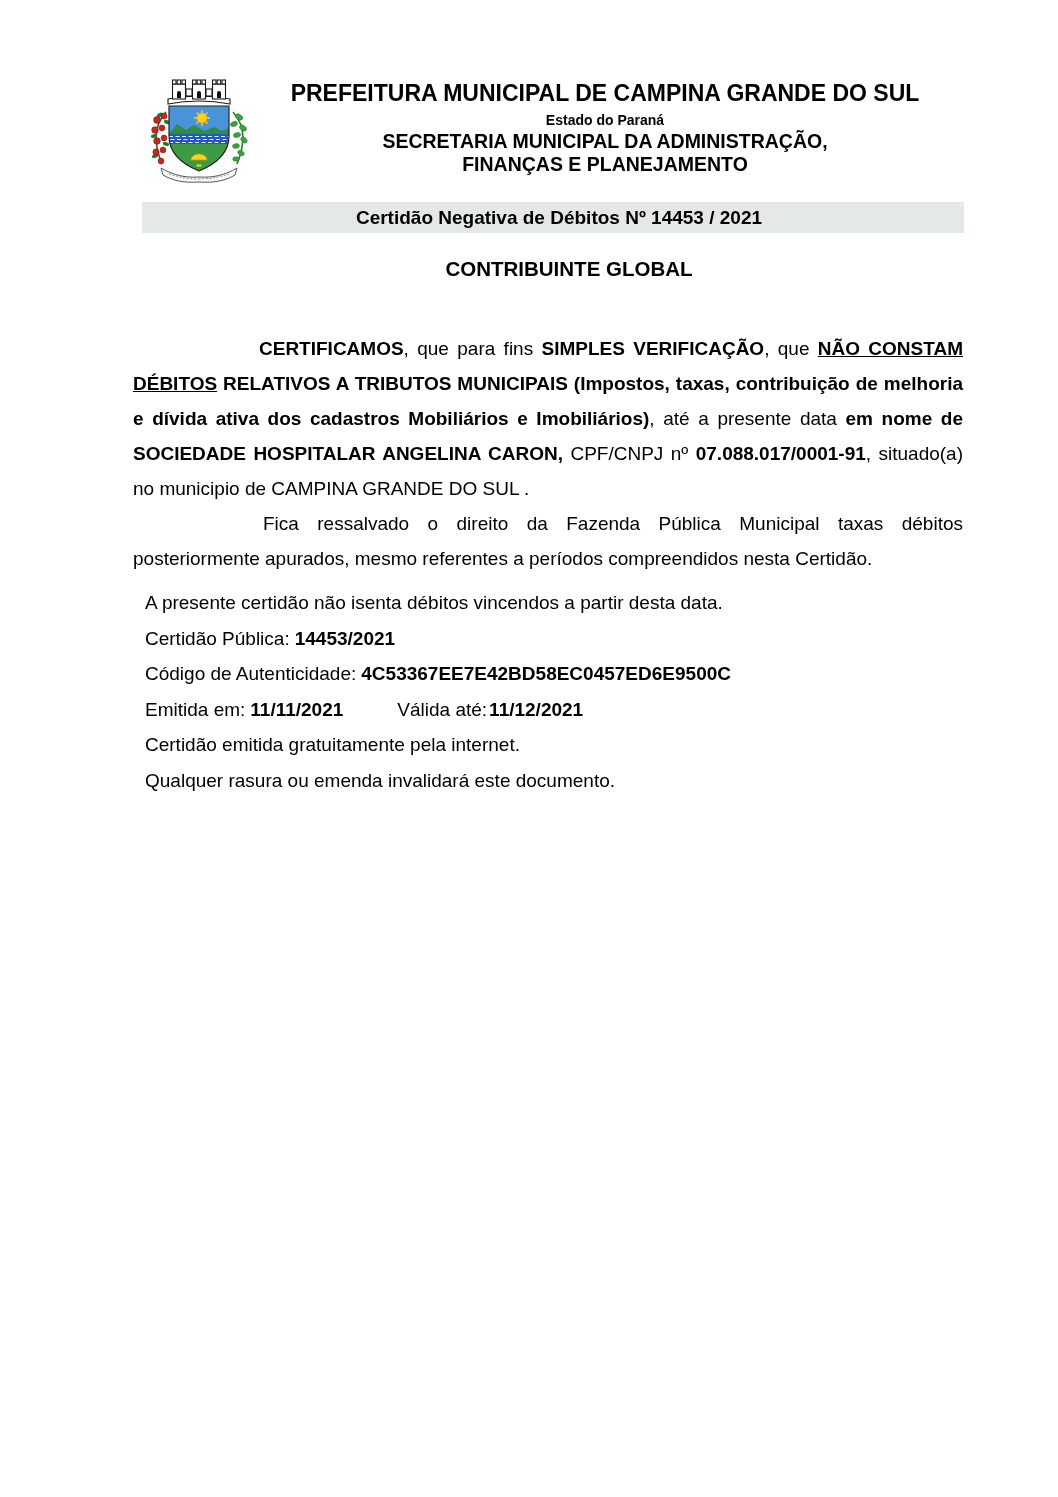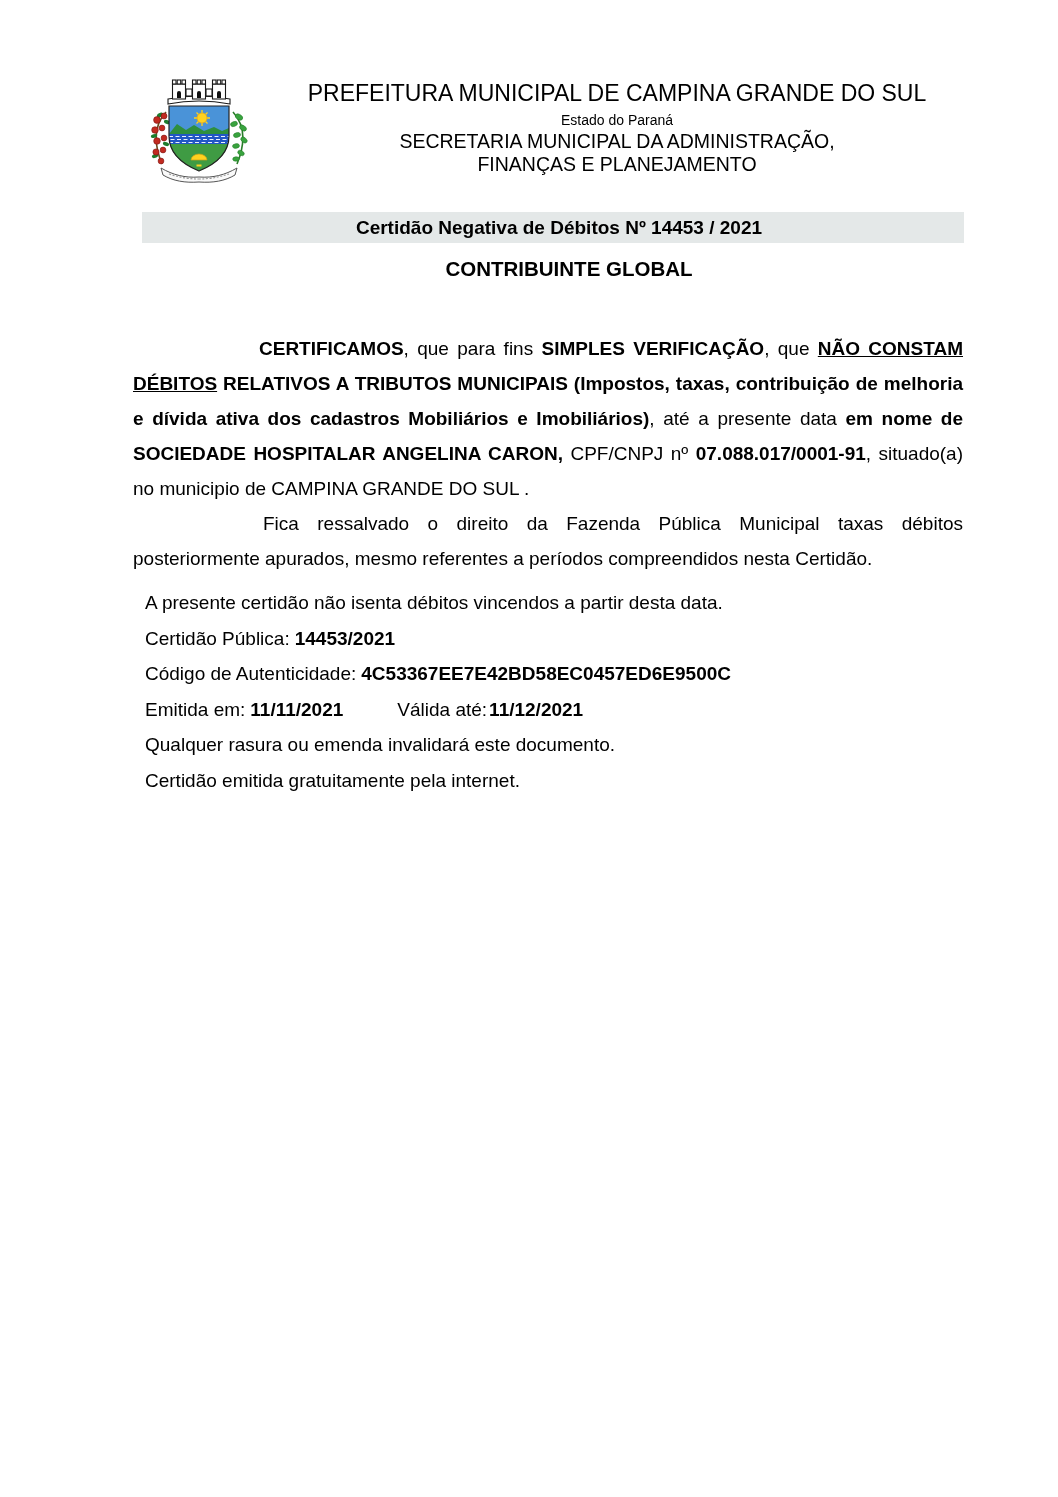--- a/index.html
+++ b/index.html
@@ -8,28 +8,28 @@
     position:relative;
     width:1058px; height:1497px;
     background:#ffffff;
     font-family:"Liberation Sans", sans-serif;
     color:#000;
     overflow:hidden;
   }
   .logo { position:absolute; left:149px; top:76px; width:101px; height:107px; }
   .logo svg { width:100%; height:100%; display:block; }
   .header-text {
-    position:absolute; left:248px; top:80px; width:738px;
-    text-align:center; font-weight:normal;
+    position:absolute; left:236px; top:80px; width:738px;
+    text-align:center; font-weight:bold;
   }
   .header-title { font-size:23px; line-height:27px; }
   .header-state { font-size:14px; line-height:20px; margin-top:3px; }
   .header-secretariat { font-size:19.5px; line-height:23px; }
   .banner {
-    position:absolute; left:142px; top:212px; width:822px; height:31px;
+    position:absolute; left:142px; top:202px; width:822px; height:31px;
     background:#e4e8e8;
     font-weight:bold; font-size:19px; line-height:31px; text-align:center;padding-left:12px;
   }
   .section-title {
     position:absolute; left:158px; top:257px; width:822px;
     text-align:center; font-weight:bold; font-size:20.5px;
   }
   .para {
     position:absolute; left:133px; width:830px;
     font-size:19px; line-height:35px; text-align:justify;
@@ -153,17 +153,17 @@
     <div class="detail-line">A presente certidão não isenta débitos vincendos a partir desta data.</div>
     <div class="detail-line">
       <span>Certidão Pública:</span><b>14453/2021</b>
     </div>
     <div class="detail-line">
       <span>Código de Autenticidade:</span><b>4C53367EE7E42BD58EC0457ED6E9500C</b>
     </div>
     <div class="detail-line">
       <span>Emitida em:</span><b>11/11/2021</b><span class="spacer"></span><span>Válida até:</span><b class="tight">11/12/2021</b>
     </div>
+    <div class="detail-line">Certidão emitida gratuitamente pela internet.</div>
     <div class="detail-line">Qualquer rasura ou emenda invalidará este documento.</div>
-    <div class="detail-line">Certidão emitida gratuitamente pela internet.</div>
   </div>
 
 </div>
 
 </body></html>

